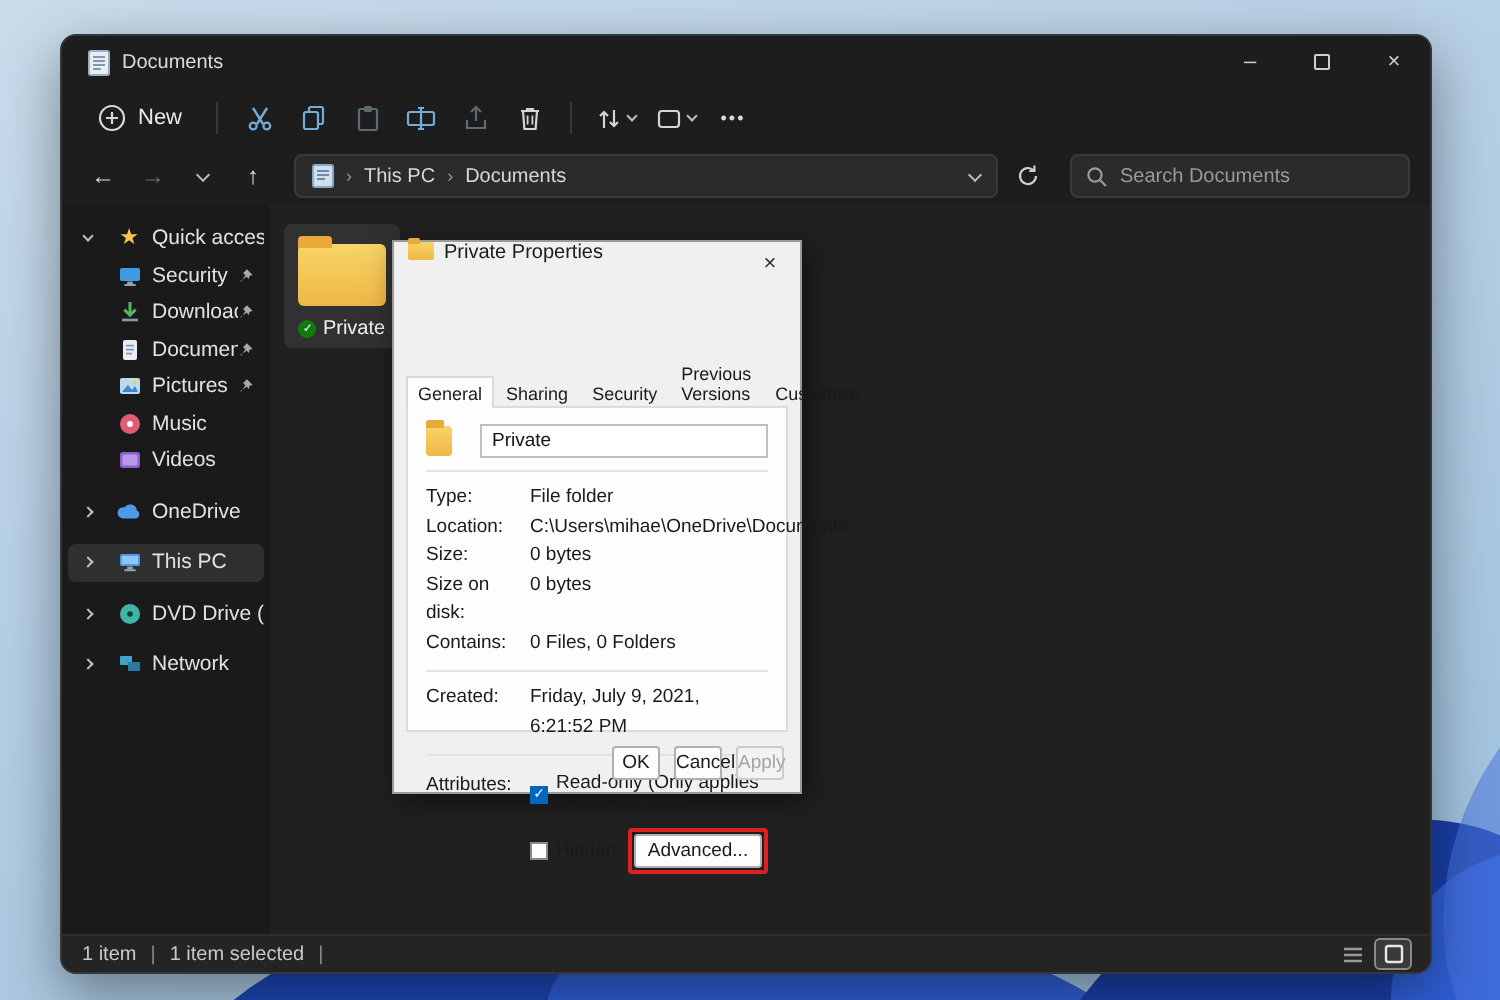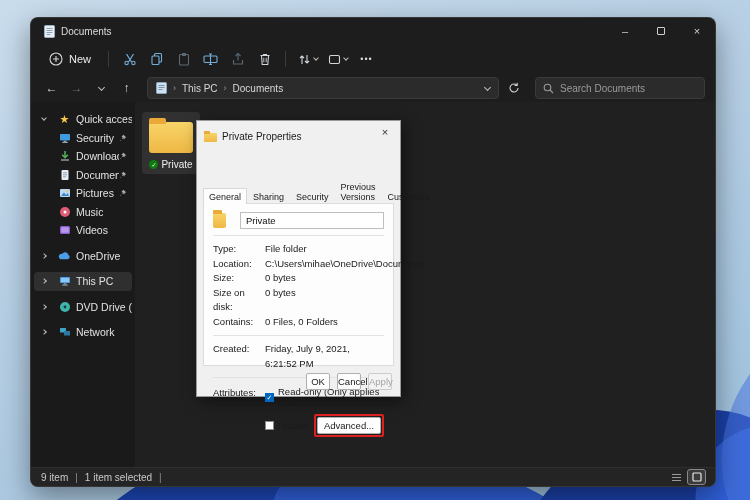--- a/index.html
+++ b/index.html
@@ -73,21 +73,21 @@
     background:#242424; border-top:1px solid #2e2e2e; flex:0 0 auto; gap:7px; }
   .sb-sep { color:#8a8a8a; }
   .view-toggles { margin-left:auto; display:flex; gap:3px; }
   .vt { width:17px; height:14px; display:flex; align-items:center; justify-content:center; border-radius:2px; }
   .vt.active { background:#3a3a3a; outline:1px solid #8a8a8a; }
 
   
   .dialog { position:absolute; left:196px; top:120px; width:205px; height:277px; background:#f0f0f0;
     border:1px solid #9a9a9a; box-shadow:3px 4px 14px rgba(0,0,0,.5); display:flex; flex-direction:column;
     color:#1a1a1a; font-size:9.5px; }
-  .dlg-title { height:21px; display:flex; align-items:flex-end; padding-left:7px; flex:0 0 auto; }
+  .dlg-title { height:21px; display:flex; align-items:flex-start; padding-left:7px; flex:0 0 auto; }
   .dlg-title .t { font-size:10px; margin-left:5px; }
   .dlg-close { margin-left:auto; width:30px; height:100%; display:flex; align-items:center; justify-content:center; font-size:11px; color:#333; }
   .folder-mini { position:relative; width:13px; height:9px; background:linear-gradient(#f8d468,#eeb844); border-radius:1px; }
   .folder-mini::before { content:""; position:absolute; left:0; top:-2px; width:6px; height:2.5px; background:#e9aa3a; border-radius:1px 1px 0 0; }
   .folder-med { position:relative; width:21px; height:15px; background:linear-gradient(#f8d468,#eeb844); border-radius:2px; }
   .folder-med::before { content:""; position:absolute; left:0; top:-3px; width:9px; height:4px; background:#e9aa3a; border-radius:1px 1px 0 0; }
 
   .dlg-tabs { display:flex; align-items:flex-end; padding:0 6px; flex:0 0 auto; position:relative; z-index:2; }
   .tab { padding:2.5px 5px; font-size:9px; border:1px solid transparent; border-bottom:none; margin-bottom:-1px; }
   .tab.active { background:#fdfdfd; border-color:#d9d9d9;margin-top:46px; }
@@ -426,21 +426,21 @@
           <span class="badge">
               <span>✓</span>
             </span>
           <span>Private</span>
         </div>
       </div>
     </div>
   </div>
 
   <div class="statusbar">
-    <span>9 item</span>
+    <span>1 item</span>
     <span class="sb-sep">|</span>
     <span>1 item selected</span>
     <span class="sb-sep">|</span>
     <div class="view-toggles">
       <div class="vt">
         <span>
           <svg width="11" height="9" viewBox="0 0 11 9">
               <path d="M1 1.5h9M1 4.5h9M1 7.5h9" stroke="#9a9a9a" stroke-width="1.2"></path>
             </svg>
         </span>

